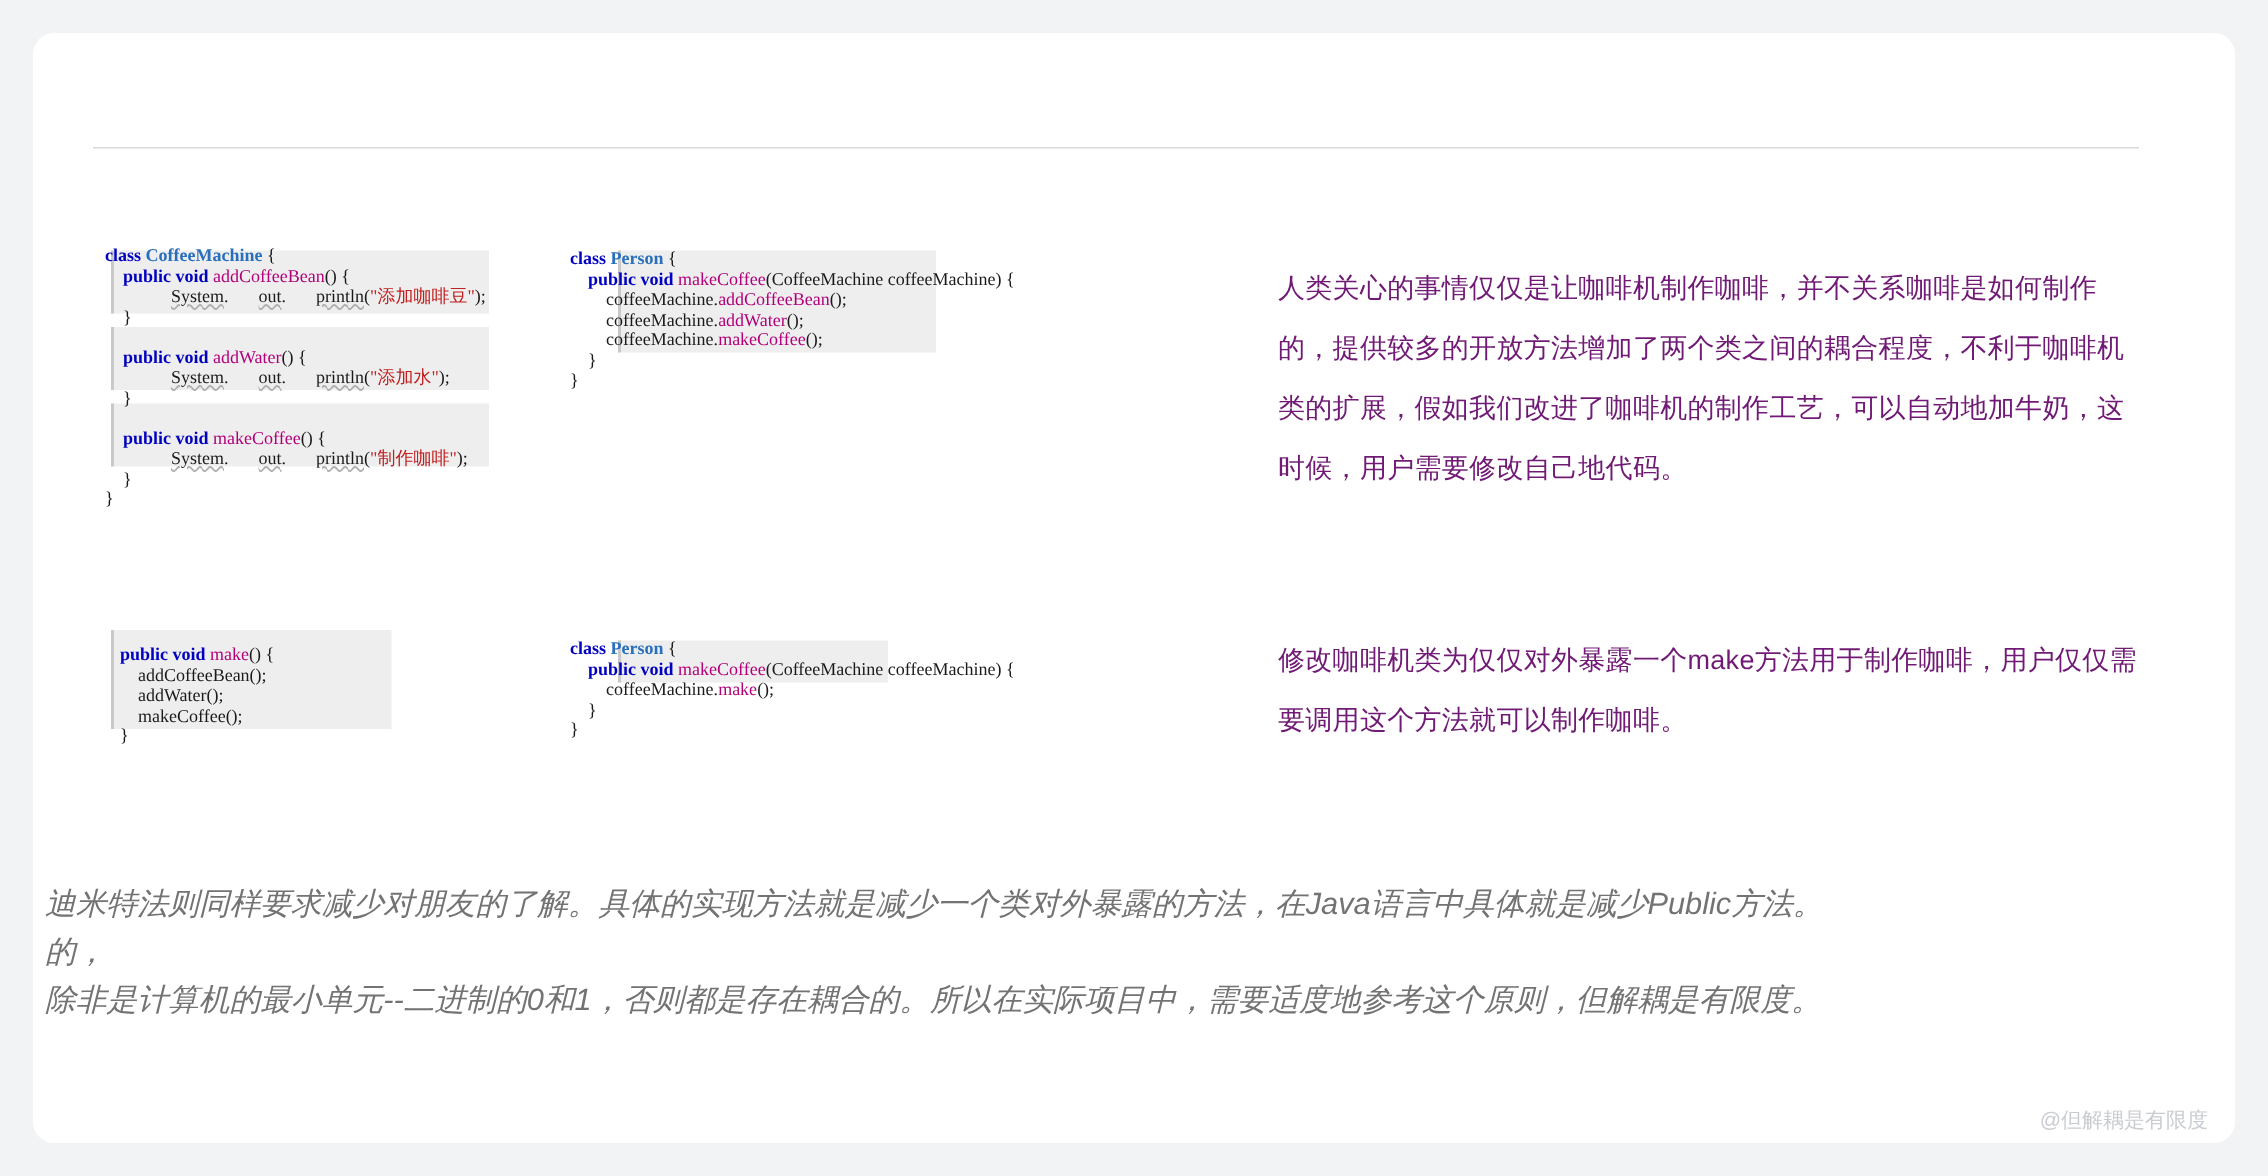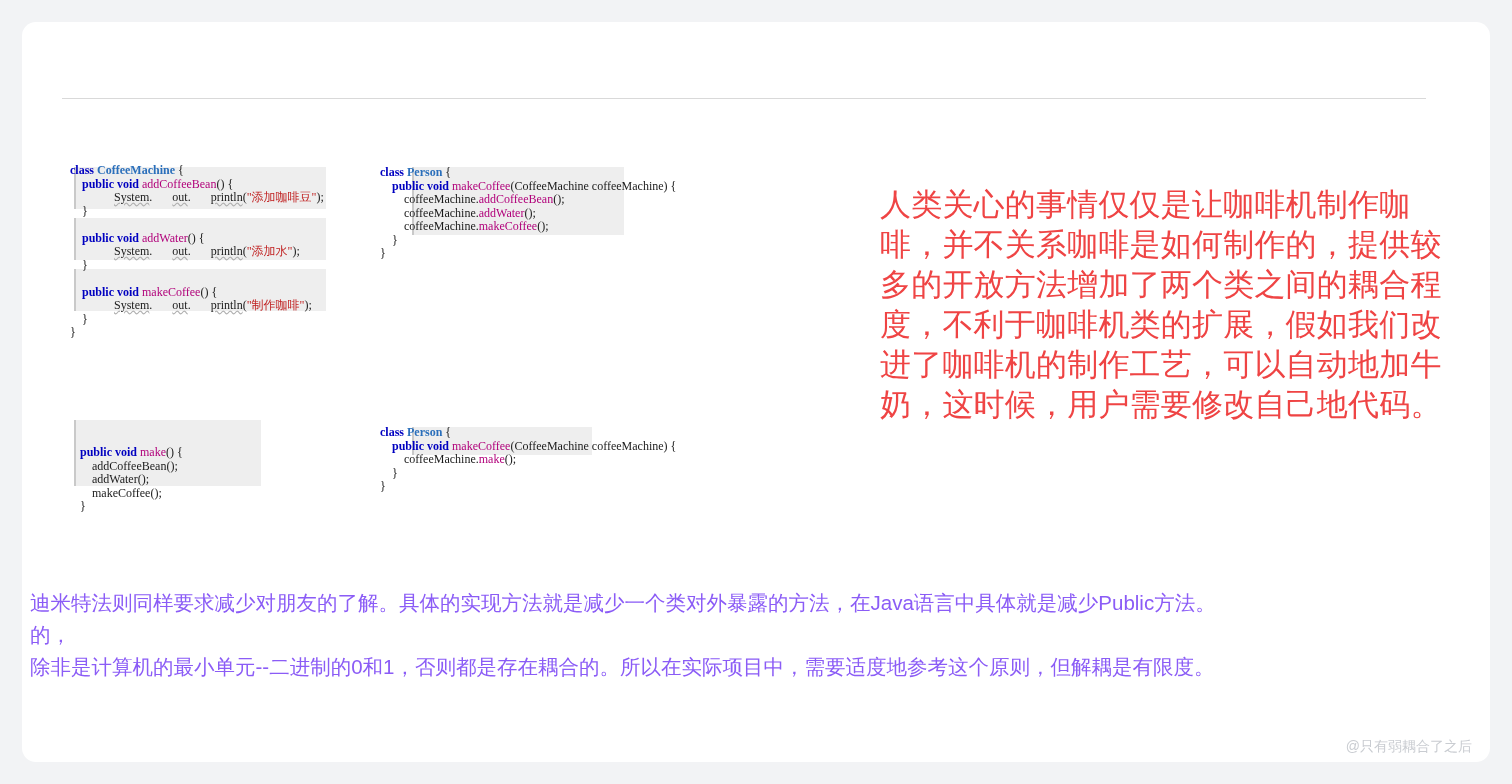--- a/index.html
+++ b/index.html
@@ -55,39 +55,40 @@
   .code .wv   { text-decoration: underline; text-decoration-style: wavy; text-decoration-color: #b0b0b0; margin-left: 20px; }
   .hl {
     position: absolute;
     background: #eeeeee;
     border-left: 2px solid #c9c9c9;
   }
 
   
   .rtext {
     position: absolute;
-    left: 858px;
-    font-size: 31px;
+    left: 830px;
+    font-size: 18px;
     line-height: 40px;
-    color: #ef4444;
+    color: #701a75;
     width: 575px;
     letter-spacing: 0.2px;
   }
   #para1 { top: 132px; }
   #para2 { top: 380px; }
 
   
   .bottom {
     position: absolute;
     left: 8px;
     top: 565px;
     width: 1450px;
     font-size: 20.5px;
     line-height: 32px;
-    color: #8b5cf6;
+    color: #737373;
+    font-style: italic;
   }
   .bottom div { white-space: nowrap; }
 
   .watermark {
     position: absolute;
     right: 18px;
     bottom: 6px;
     font-size: 14px;
     color: #c9ccd1;
   }
@@ -125,39 +126,40 @@
     <span class="kw">public</span> <span class="kw">void</span> <span class="mth">makeCoffee</span>(CoffeeMachine coffeeMachine) {
         coffeeMachine.<span class="mth">addCoffeeBean</span>();
         coffeeMachine.<span class="mth">addWater</span>();
         coffeeMachine.<span class="mth">makeCoffee</span>();
     }
 }</pre>
     </div>
 
     <div>
       <div class="hl" style="left:52px; top:398px; width:185px; height:66px;"></div>
-      <pre class="code" style="left:58px; top:412px;"><span class="kw">public</span> <span class="kw">void</span> <span class="mth">make</span>() {
+      <pre class="code" style="left:58px; top:396px;"><span class="kw">public</span> <span class="kw">void</span> <span class="mth">make</span>() {
     addCoffeeBean();
     addWater();
     makeCoffee();
 }</pre>
     </div>
 
     <div>
       <div class="hl" style="left:390px; top:405px; width:178px; height:28px;"></div>
       <pre class="code" style="left:358px; top:392px;"><span class="kw">class</span> <span class="cls">Person</span> {
     <span class="kw">public</span> <span class="kw">void</span> <span class="mth">makeCoffee</span>(CoffeeMachine coffeeMachine) {
         coffeeMachine.<span class="mth">make</span>();
     }
 }</pre>
     </div>
 
     <p class="rtext" id="para1">人类关心的事情仅仅是让咖啡机制作咖啡，并不关系咖啡是如何制作的，提供较多的开放方法增加了两个类之间的耦合程度，不利于咖啡机类的扩展，假如我们改进了咖啡机的制作工艺，可以自动地加牛奶，这时候，用户需要修改自己地代码。</p>
+    <p class="rtext" id="para2">修改咖啡机类为仅仅对外暴露一个make方法用于制作咖啡，用户仅仅需要调用这个方法就可以制作咖啡。</p>
 
     <div class="bottom">
       <div>迪米特法则同样要求减少对朋友的了解。具体的实现方法就是减少一个类对外暴露的方法，在Java语言中具体就是减少Public方法。</div>
       <div>的，</div>
       <div>除非是计算机的最小单元--二进制的0和1，否则都是存在耦合的。所以在实际项目中，需要适度地参考这个原则，但解耦是有限度。</div>
     </div>
 
-    <div class="watermark">@只有弱耦合了之后</div>
+    <div class="watermark">@但解耦是有限度</div>
   </div>
 </div>
 
 </body></html>

